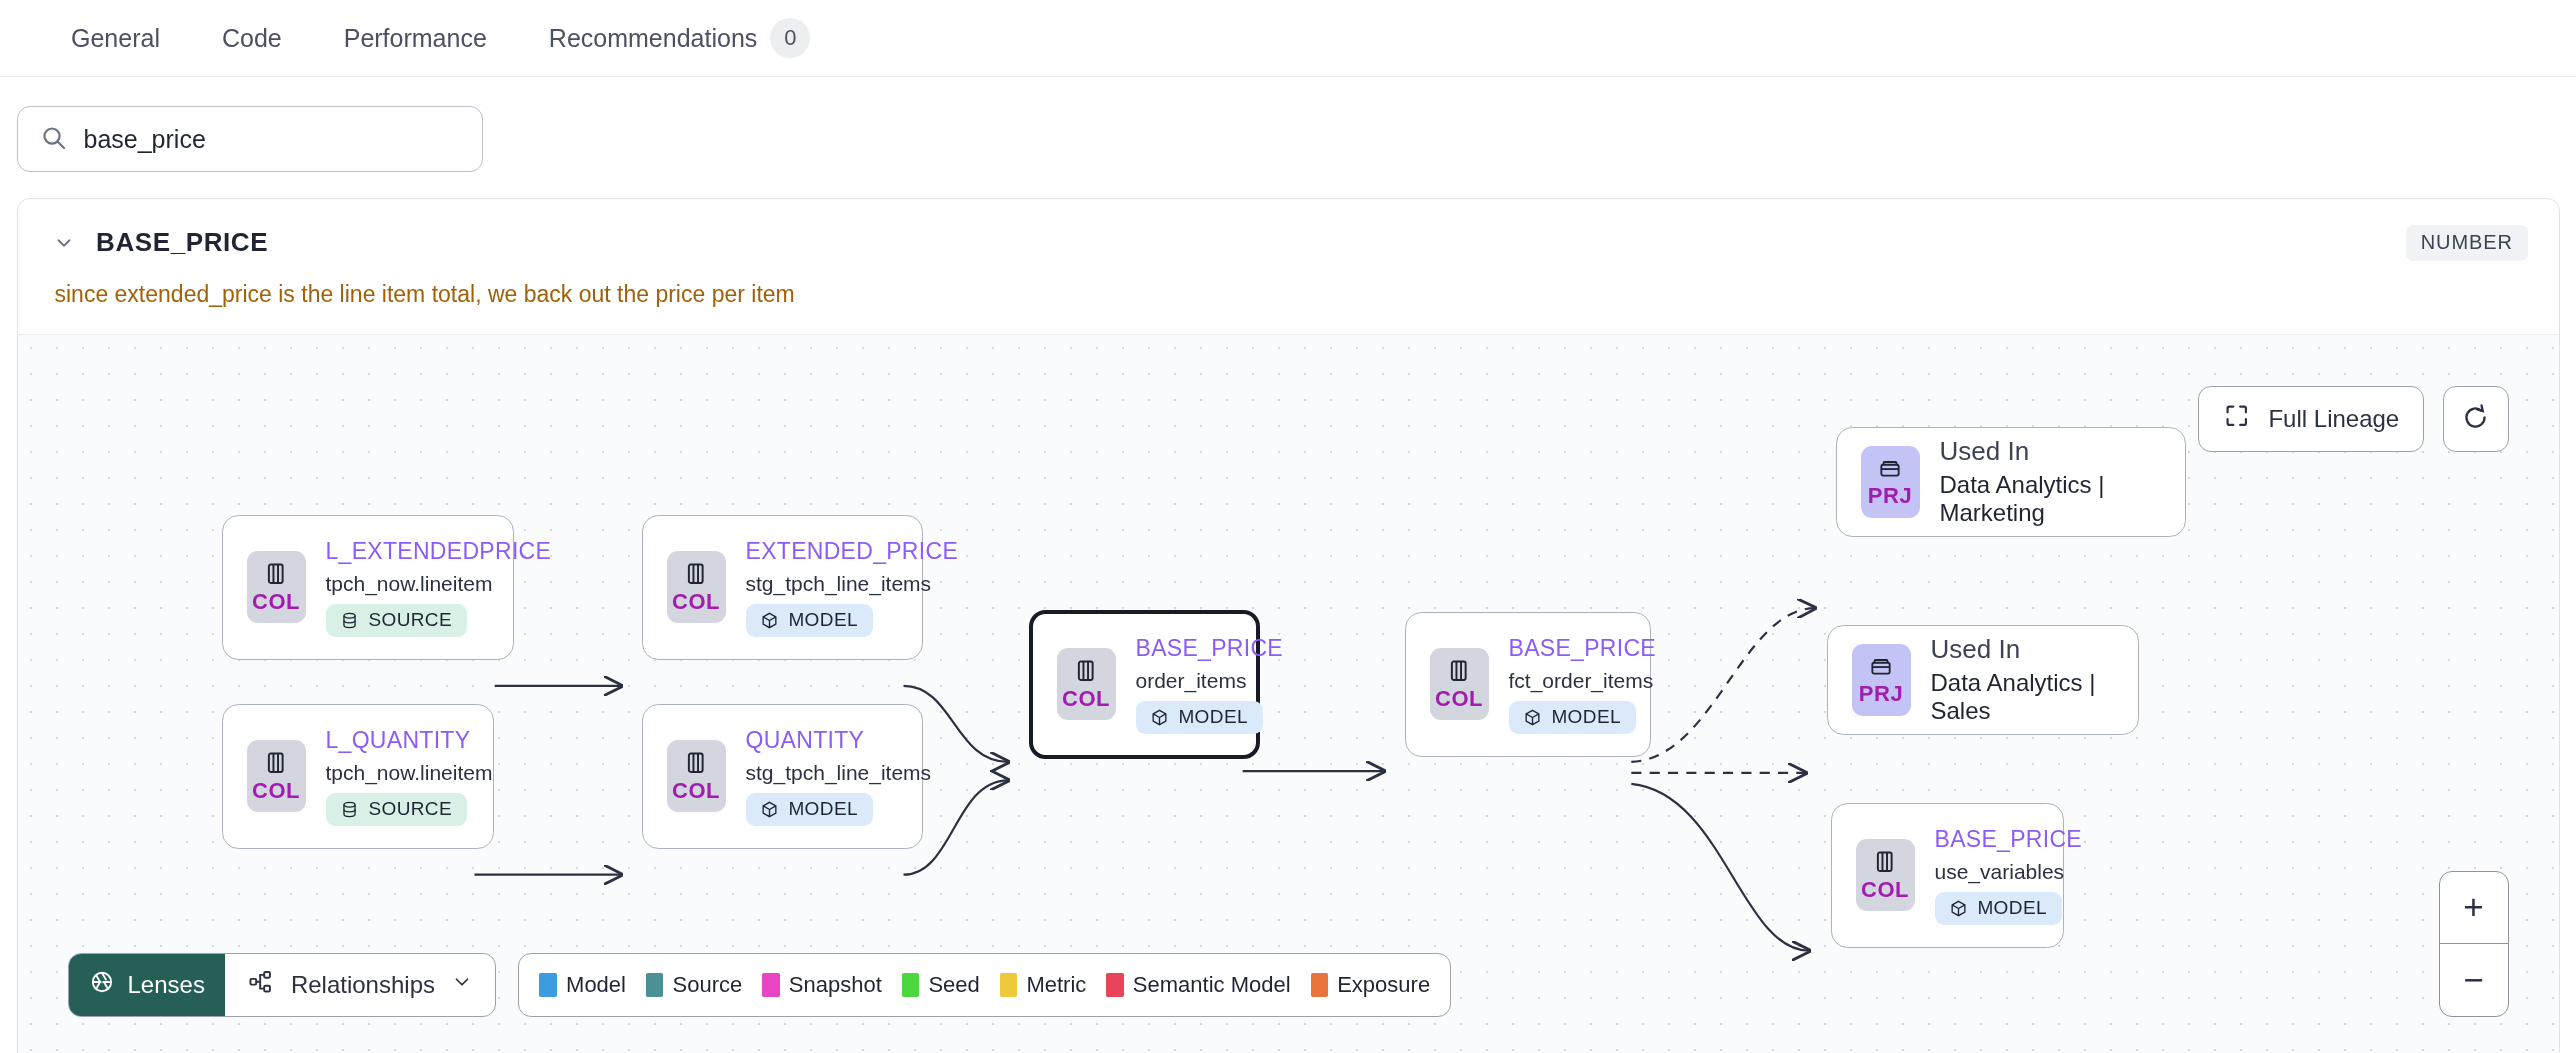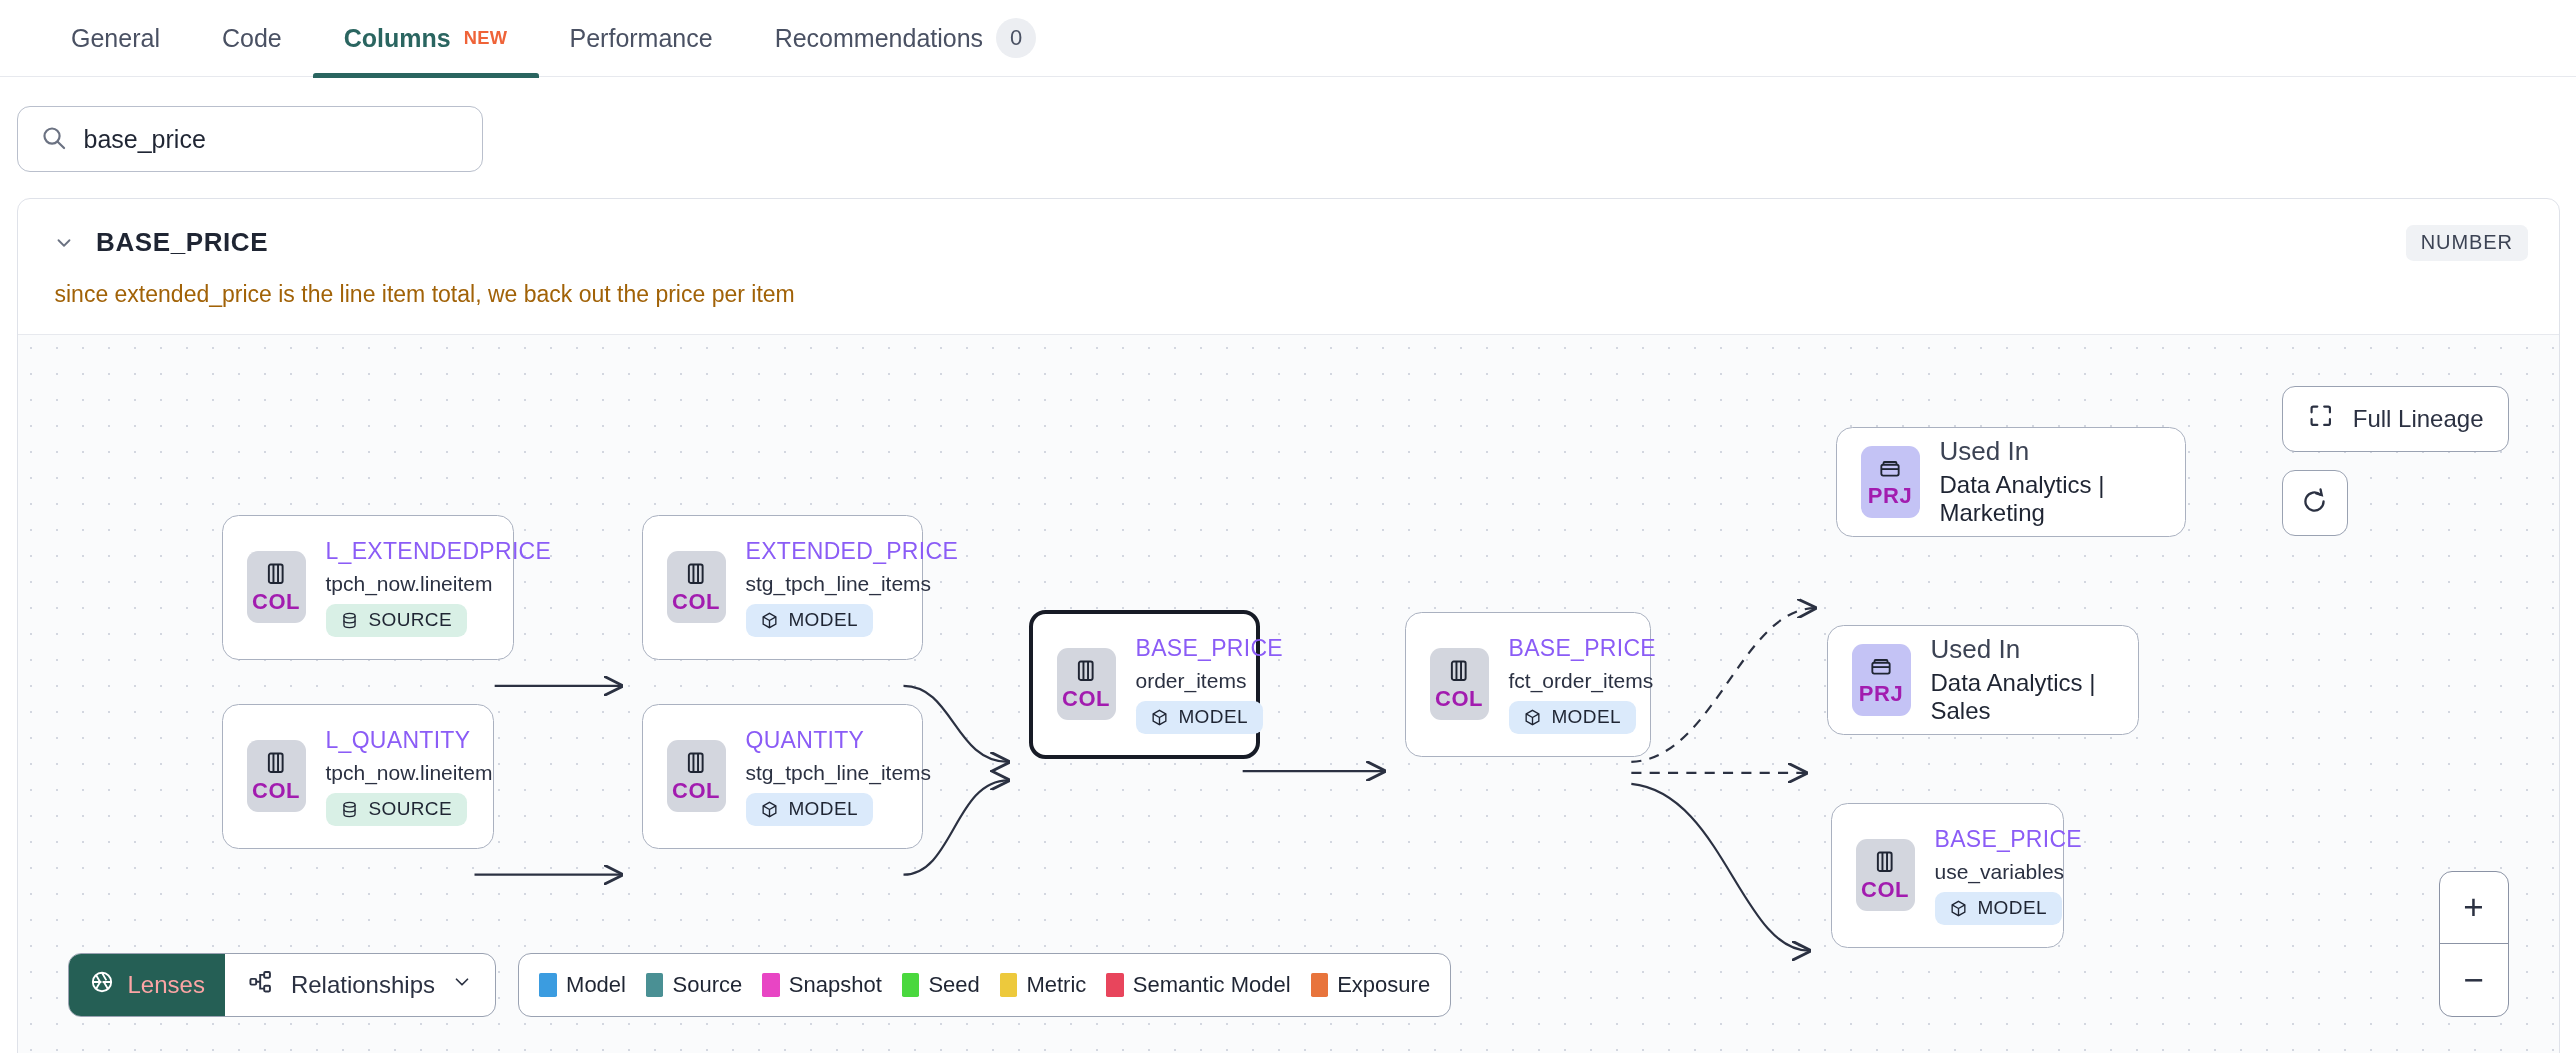--- a/index.html
+++ b/index.html
@@ -136,21 +136,21 @@
   }
   .node .n-kind.model { background: #dbeafb; }
   .node .n-kind.source { background: #d9f0e6; }
   .node .body.prjbody { gap: 3.7px; }
   .node .prj-label { font-size: 26px; color: #3c4354; }
   .node .prj-name { font-size: 24px; color: #1f2533; }
 
   
   .ctl-topright {
     position: absolute; top: 51px; right: 50px;
-    display: flex; gap: 18.3px; z-index: 20; flex-direction: column;
+    display: flex; gap: 18.3px; z-index: 20;
   }
   .btn-full {
     height: 66px; padding: 0 24px;
     display: flex; align-items: center; gap: 18.3px;
     background: #fff; border: 1.8px solid #9aa2b2; border-radius: 13px;
     font-size: 24px; color: #2b3142; cursor: pointer;
   }
   .btn-refresh {
     width: 66px; height: 66px;
     display: flex; align-items: center; justify-content: center;
@@ -174,21 +174,21 @@
     position: absolute; left: 50px; bottom: 51px;
     display: flex; align-items: center; gap: 22px; z-index: 20;
   }
   .lens-group {
     display: flex; height: 64px;
     border: 1.8px solid #9aa2b2; border-radius: 13px; overflow: hidden;
     background: #fff;
   }
   .lens-btn {
     display: flex; align-items: center; gap: 13px;
-    background: #255f55; color: #fca5a5;
+    background: #255f55; color: #ffffff;
     padding: 0 20px; font-size: 24px; cursor: pointer;
   }
   .rel-btn {
     display: flex; align-items: center; gap: 16.5px;
     padding: 0 22px; font-size: 24px; color: #2b3142; cursor: pointer;
   }
   .legend {
     display: flex; align-items: center; gap: 20px;
     height: 64px; padding: 0 20px;
     background: #fff; border: 1.8px solid #9aa2b2; border-radius: 13px;
@@ -198,24 +198,20 @@
 </style>
 </head>
 <body>
 
 <div class="tabbar">
   <div class="tab">
     <span>General</span>
   </div>
   <div class="tab">
     <span>Code</span>
-  </div>
-  <div class="tab active">
-    <span>Columns</span>
-    <span class="new-badge">NEW</span>
   </div>
   <div class="tab">
     <span>Performance</span>
   </div>
   <div class="tab">
     <span>Recommendations</span>
     <span class="count-badge">0</span>
   </div>
 </div>
 

